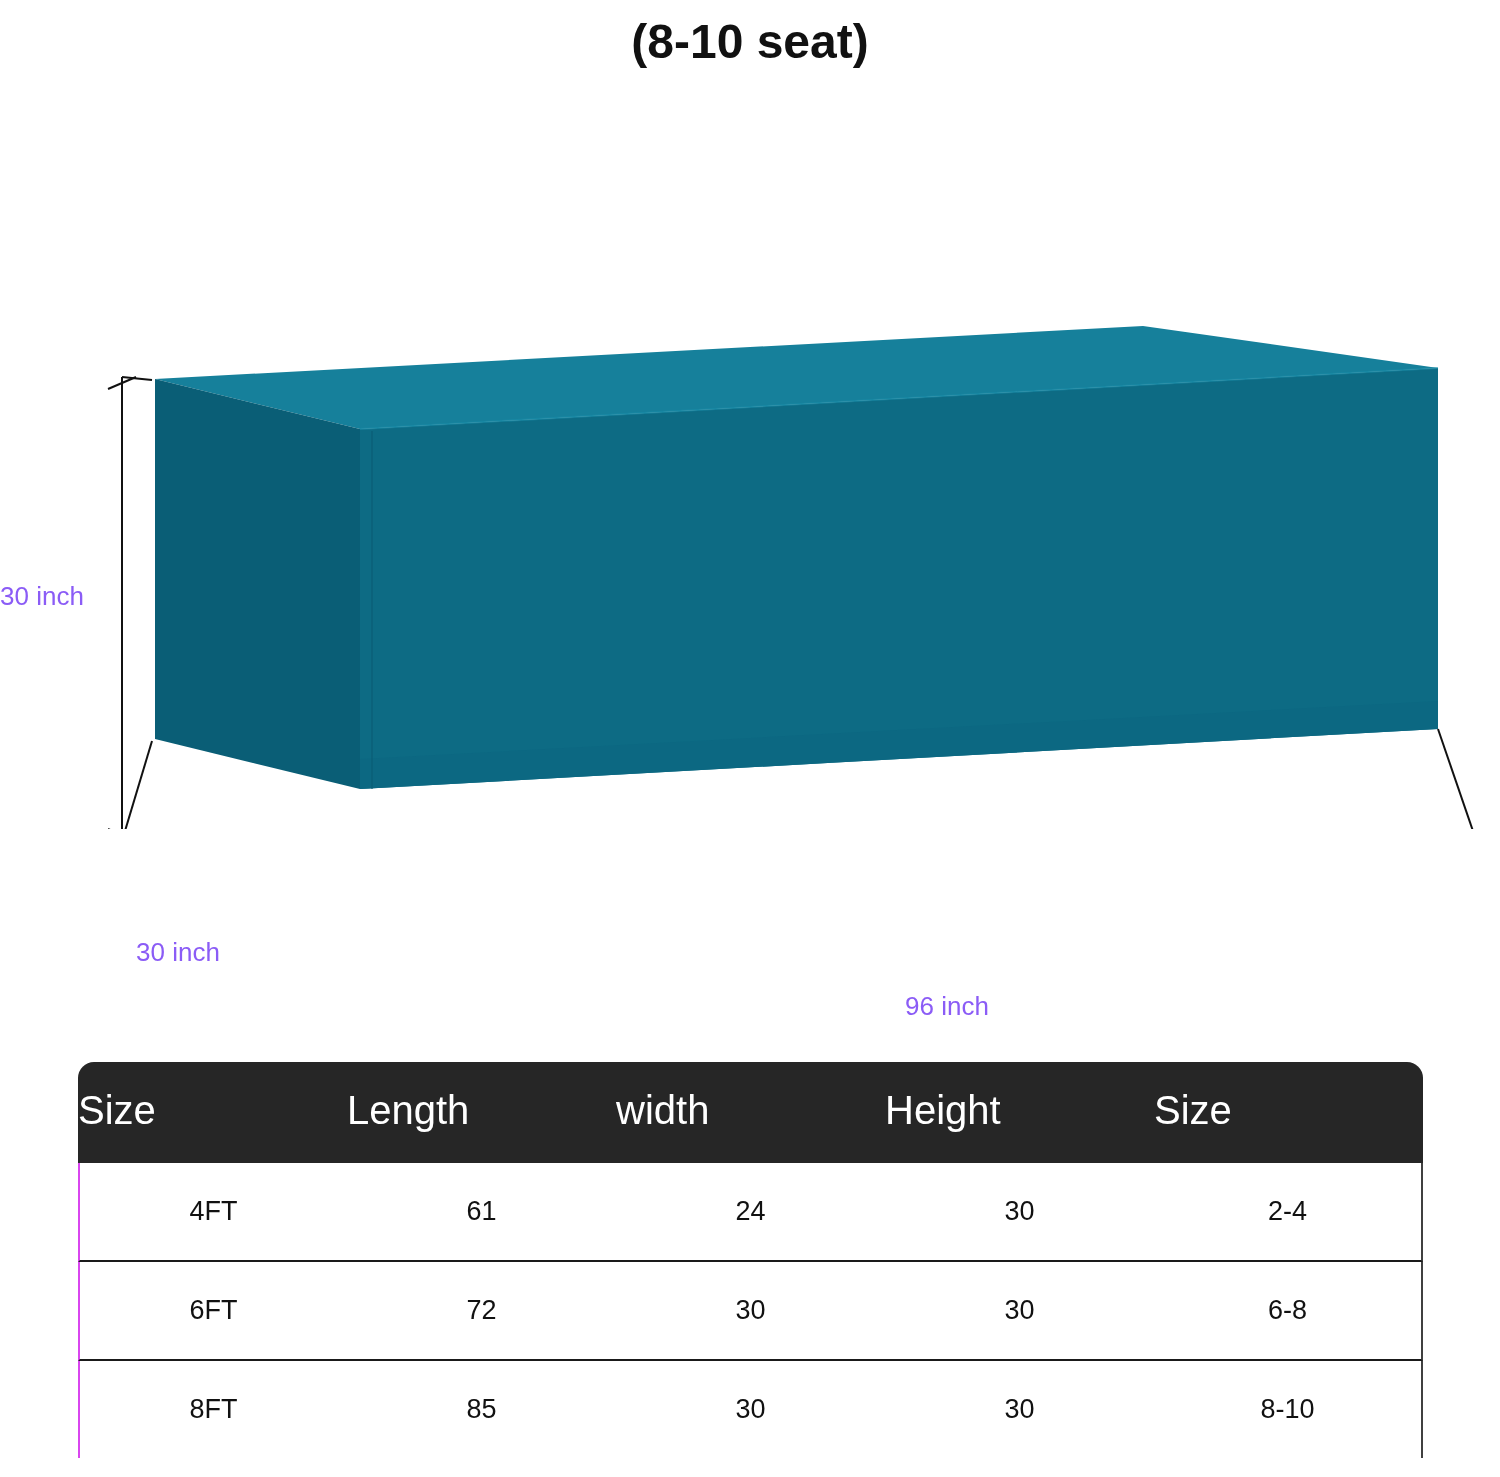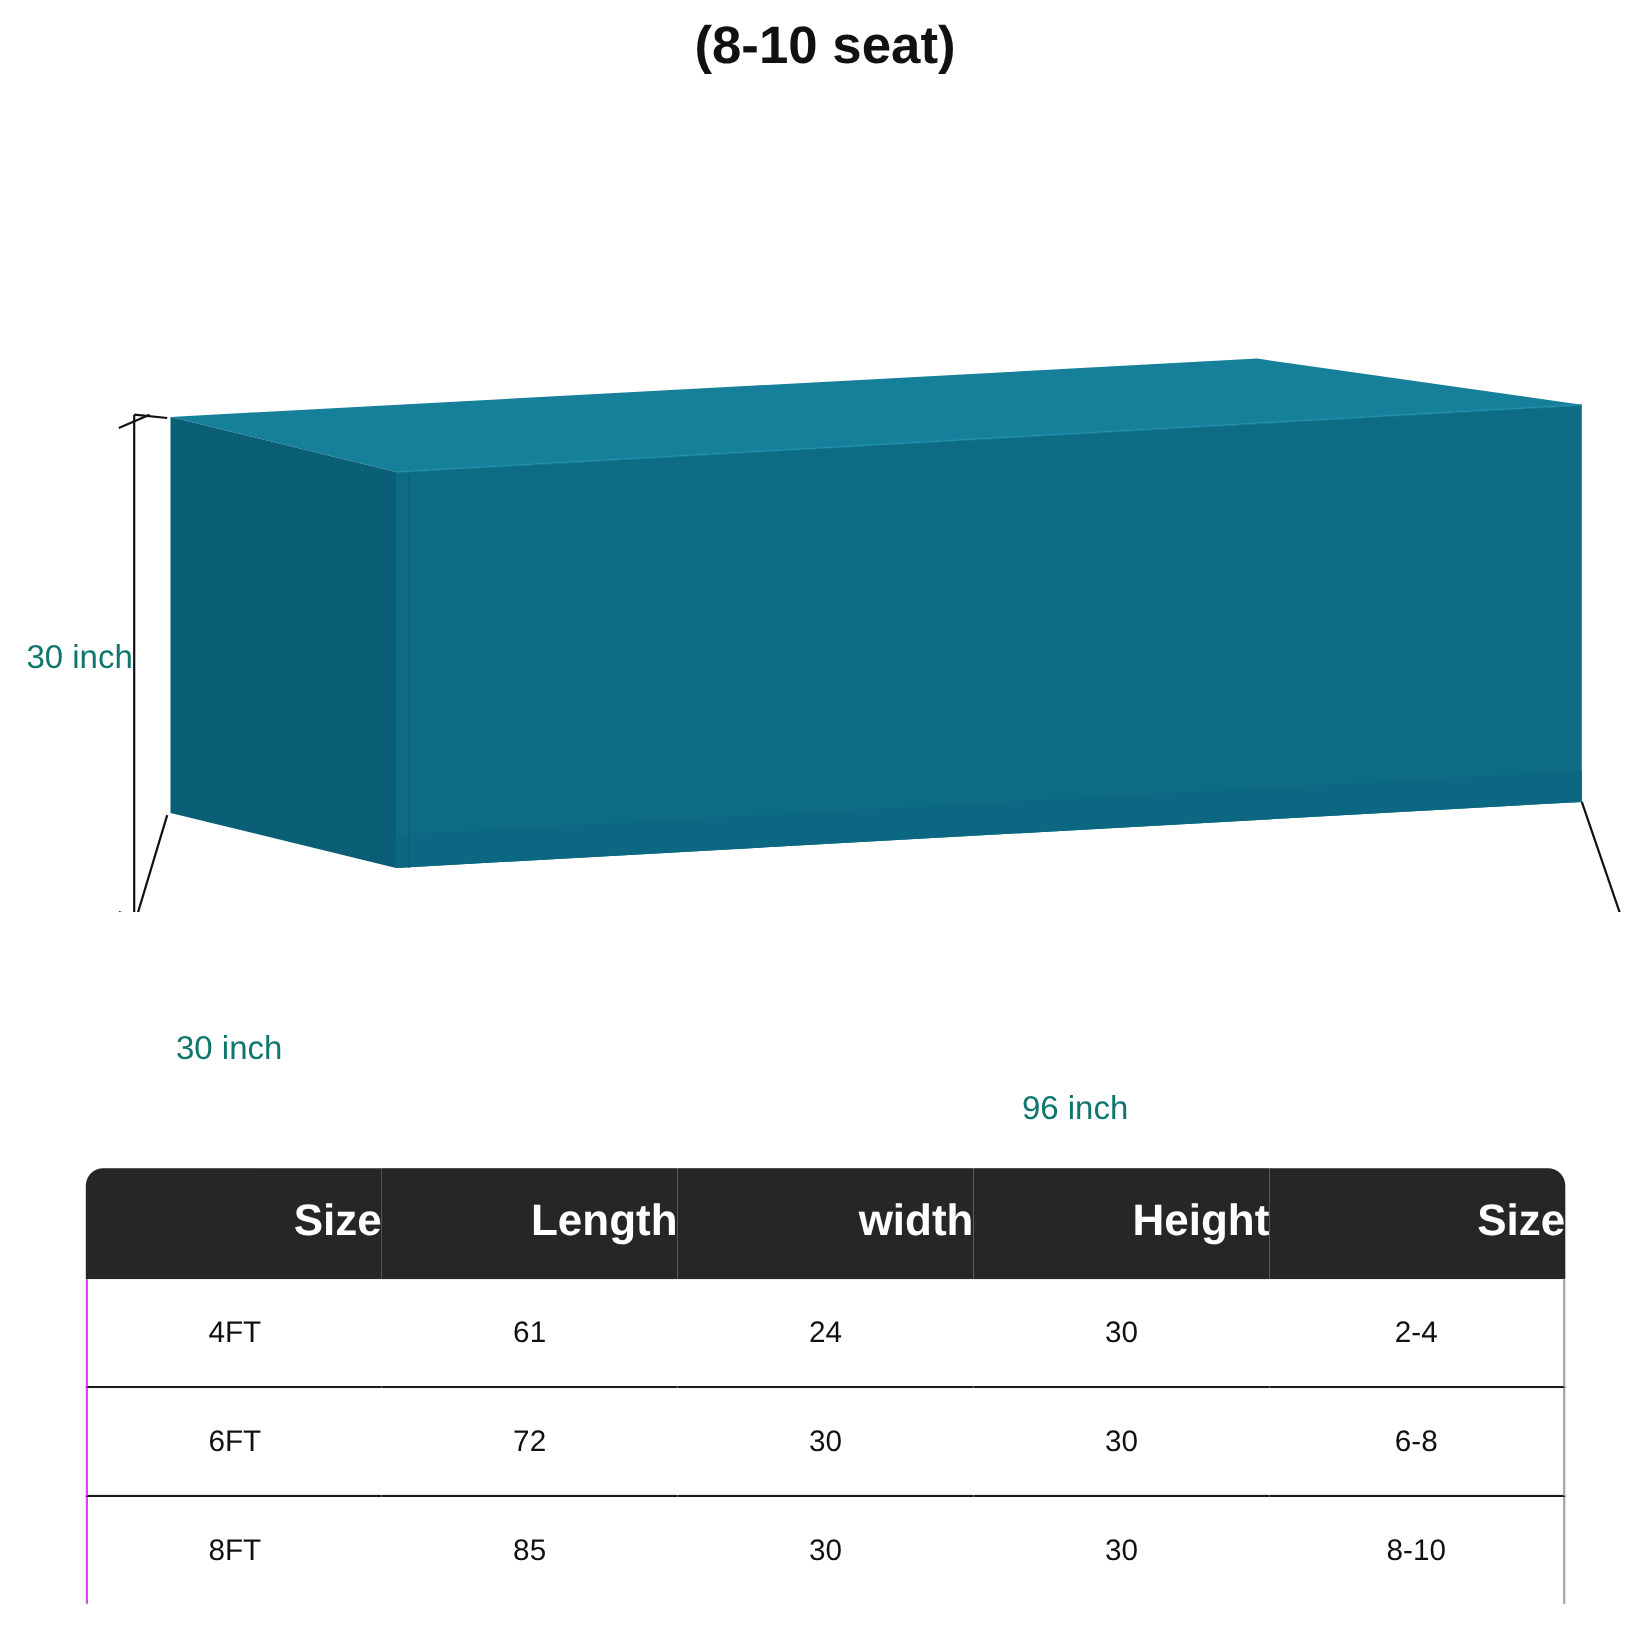--- a/index.html
+++ b/index.html
@@ -42,24 +42,23 @@
     width: 1500px;
     height: 740px;
     margin-top: 20px;
   }
   .diagram svg {
     display: block;
   }
 
   .dim-label {
     position: absolute;
-    font-size: 30px;
-    color: #0f766e;
+    font-size: 26px;
+    color: #8b5cf6;
     white-space: nowrap;
-    padding-left: 24px;
   }
   .dim-height {
     left: 0px;
     top: 492px;
   }
   .dim-depth {
     left: 136px;
     top: 848px;
   }
   .dim-length {
@@ -77,43 +76,43 @@
   table.size-table {
     width: 100%;
     border-collapse: separate;
     border-spacing: 0;
     table-layout: fixed;
   }
   table.size-table thead th {
     background: #262626;
     color: #ffffff;
     font-size: 40px;
-    font-weight: bold;
+    font-weight: normal;
     padding: 26px 0 30px 0;
-    text-align: right;
+    text-align: left;
   }
   table.size-table thead th:first-child {
     border-top-left-radius: 16px;
   }
   table.size-table thead th:last-child {
     border-top-right-radius: 16px;
   }
   table.size-table tbody td {
     font-size: 27px;
     color: #111111;
     text-align: center;
     padding: 33px 0;
     border-bottom: 2px solid #1a1a1a;
     background: #ffffff;
   }
   table.size-table tbody tr td:first-child {
     border-left: 2px solid #d946ef;
   }
   table.size-table tbody tr td:last-child {
-    border-right: 2px solid #a3a3a3;
+    border-right: 2px solid #404040;
   }
   table.size-table tbody tr:last-child td {
     border-bottom: none;
   }
 </style>
 </head>
 <body>
 
 <div class="header">
   <h2 class="subtitle">(8-10 seat)</h2>

